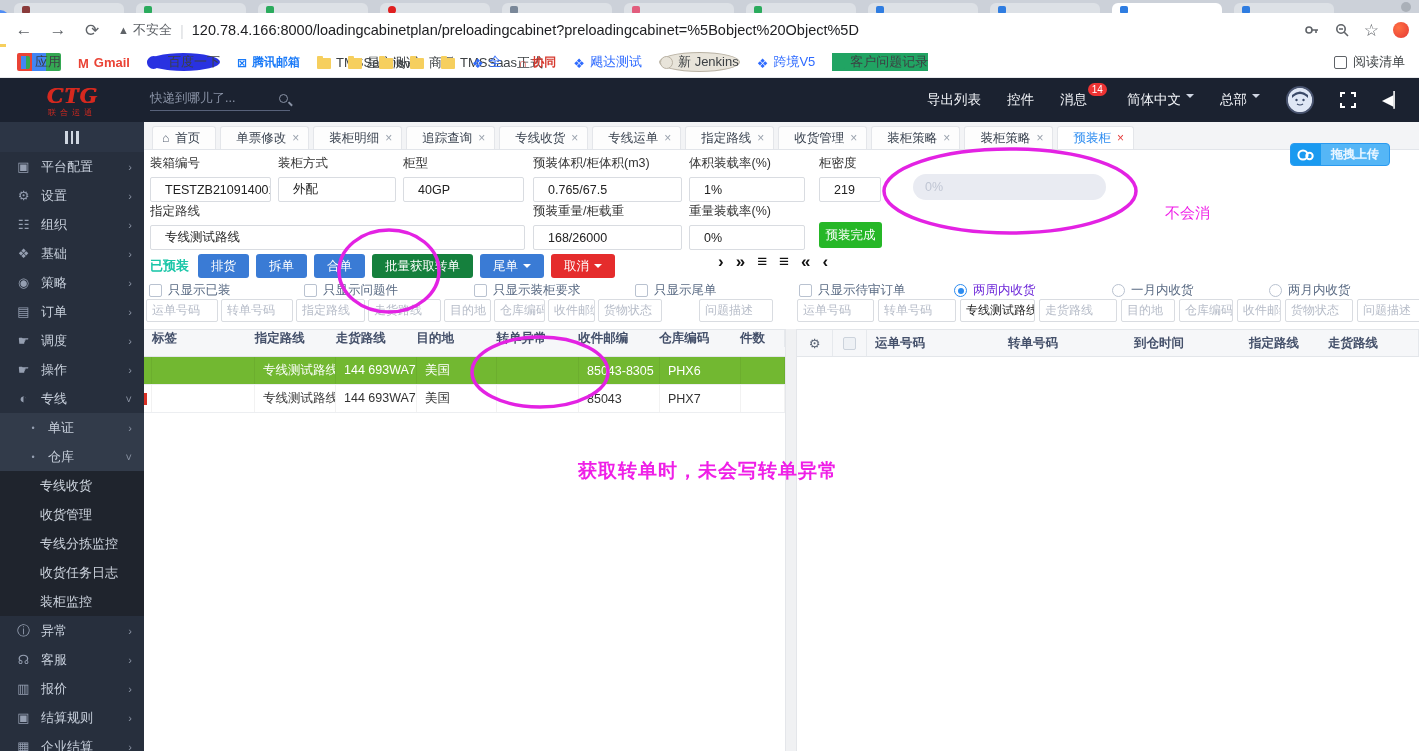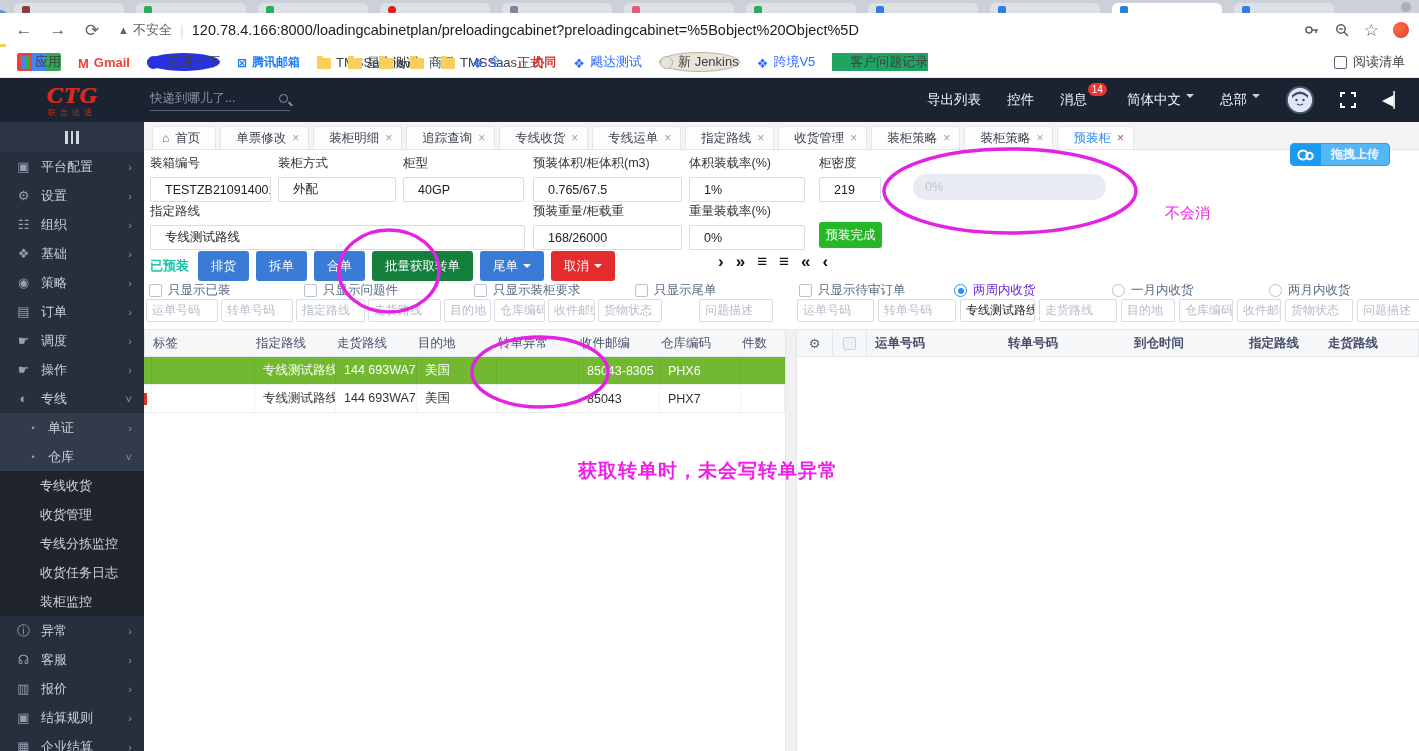--- a/index.html
+++ b/index.html
@@ -95,21 +95,21 @@
   .f8 { left:389px; top:81px; width:149px; }
   .f9 { left:545px; top:81px; width:116px; }
   .ghost-pill { position:absolute; left:769px; top:52px; width:193px; height:26px; background:#e9ebf2; border-radius:13px; color:#c0c6d4; font-size:12.5px; display:flex; align-items:center; padding-left:12px; }
   .btn-done { position:absolute; left:675px; top:100px; width:63px; height:26px; background:#26b727; color:#fff; font-size:12.5px; border:none; border-radius:3px; }
   .upload-btn { position:absolute; left:1146px; top:21px; height:23px; display:flex; align-items:center; background:#55b6f6; border:1px solid #2a9af0; border-radius:4px; overflow:hidden; }
   .upload-ic { width:30px; height:23px; background:#1a9af0; display:flex; align-items:center; justify-content:center; }
   .upload-txt { color:#eaf6ff; font-size:12px; padding:0 10px; font-weight:bold; text-shadow:0 0 1px #8fd0ff; }
 
   .toolbar { position:absolute; left:6px; top:131px; height:26px; display:flex; align-items:center; gap:7px; }
   .preloaded { color:#1ac6a8; font-size:13px; font-weight:bold; margin-right:2px; }
-  .tbtn { height:30px; border:none; border-radius:3px; color:#fff; font-size:12.5px; padding:0 13px; white-space:nowrap; display:flex; align-items:center; gap:5px; }
+  .tbtn { height:24px; border:none; border-radius:3px; color:#fff; font-size:12.5px; padding:0 13px; white-space:nowrap; display:flex; align-items:center; gap:5px; }
   .btn-blue { background:#3a7bd5; }
   .btn-dark { background:#15803d;justify-content:center; }
   .btn-red  { background:#e52c2c; }
   .tbtn .cdn { width:0; height:0; border:4px solid transparent; border-top-color:#fff; margin-top:4px; }
   .transfer { position:absolute; left:574px; top:131px; display:flex; gap:12px; align-items:center; color:#111; font-weight:bold; font-size:17px; }
   .transfer span { line-height:1; }
 
   .cb { display:flex; align-items:center; gap:6px; font-size:12.5px; color:#5a6b84; position:absolute; top:160px; white-space:nowrap; }
   .cbbox { width:13px; height:13px; border:1px solid #b9c2d0; border-radius:2px; background:#fff; }
   .cb1{left:5px;} .cb2{left:160px;} .cb3{left:330px;} .cb4{left:491px;}
@@ -124,21 +124,21 @@
 
   .filters { position:absolute; top:177px; height:23px; display:flex; gap:3px; }
   .filters.lf { left:2px; }
   .filters.rf { left:653px; gap:4px; }
   .fchip { height:23px; border:1px solid #d9dce1; border-radius:2px; font-size:12px; display:flex; align-items:center; padding:0 5px; color:#b6bcc8; white-space:nowrap; overflow:hidden; background:#fff; }
   .fchip.val { color:#222; }
   .fchip.gap { margin-left:34px; }
 
   
   .ltable { position:absolute; left:0; top:207px; width:641px; font-size:12.5px; }
-  .lt-head { display:flex; height:28px; background:#f6f7f9; border-top:1px solid #e3e6ea; border-bottom:1px solid #e3e6ea; color:#44506a; font-weight:normal; }
+  .lt-head { display:flex; height:28px; background:#f6f7f9; border-top:1px solid #e3e6ea; border-bottom:1px solid #e3e6ea; color:#44506a; font-weight:bold;flex-direction:column; }
   .lt-head > div { border-right:1px solid #e6e9ed; display:flex; align-items:center; padding-left:8px; }
   .lt-row { display:flex; height:28px; border-bottom:1px solid #eceef1; color:#333; position:relative; }
   .lt-row > div { display:flex; align-items:center; padding-left:8px; overflow:hidden; white-space:nowrap; border-right:1px solid rgba(0,0,0,0.05); }
   .lt-row.sel { background:#72b831; color:#fff; }
   .lt-row.flagged:before { content:""; position:absolute; left:0; top:8px; width:2.5px; height:12px; background:#d93025; }
   .w0{width:8px; padding-left:0 !important;} .w1{width:103px;} .w2{width:81px;} .w3{width:81px;} .w4{width:80px;}
   .w5{width:82px;} .w6{width:81px;} .w7{width:81px;} .w8{width:44px;}
 
   .vscroll { position:absolute; left:641px; top:207px; width:12px; height:422px; background:#f0f1f3; border-left:1px solid #e4e6ea; border-right:1px solid #e4e6ea; }
 

